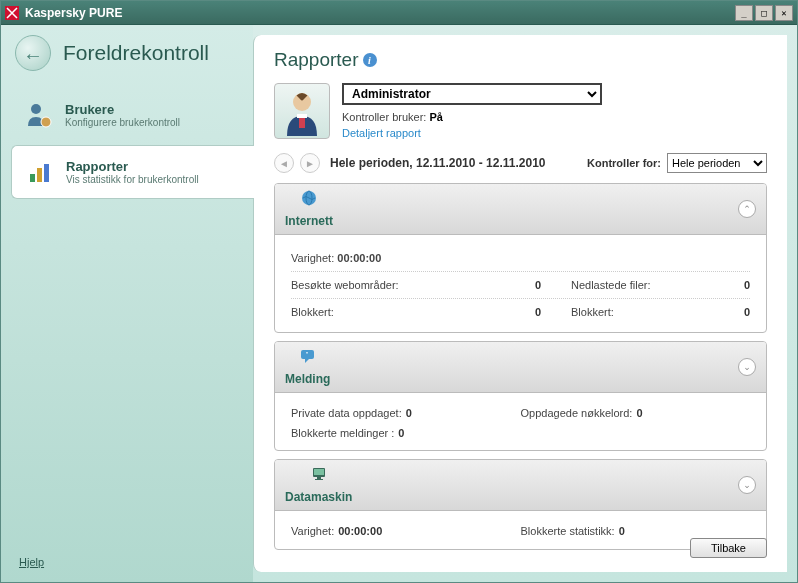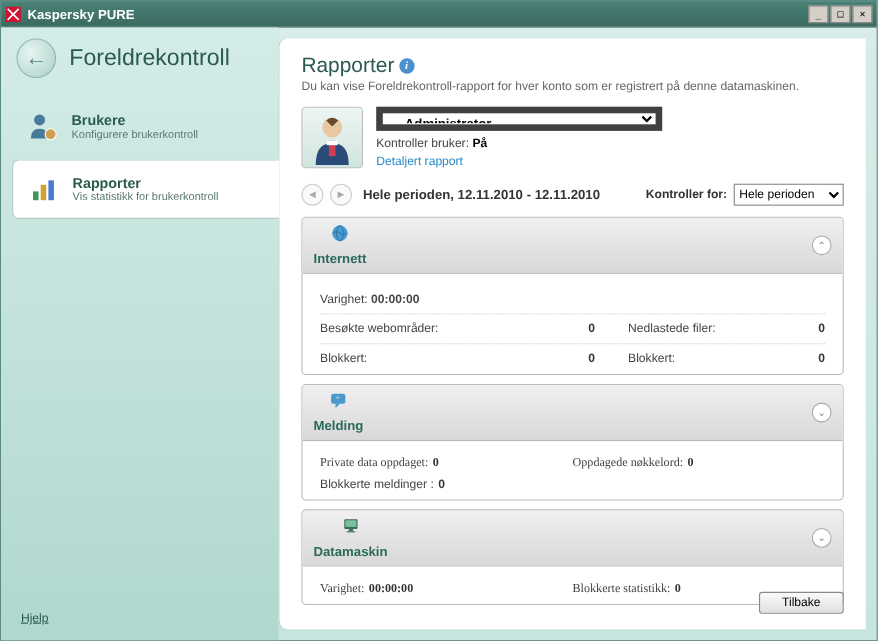--- a/index.html
+++ b/index.html
@@ -35,21 +35,21 @@
 
 .page-header { margin-bottom: 12px; }
 .page-title-row { display: flex; align-items: center; gap: 4px; }
 .page-title { font-size: 19px; color: #2a5a50; font-weight: normal; }
 .info-icon { width: 14px; height: 14px; border-radius: 50%; background: #4a90d0; color: #fff; display: flex; align-items: center; justify-content: center; font-size: 10px; font-style: italic; font-weight: bold; font-family: serif; }
 .page-desc { color: #666; font-size: 11px; margin-top: 2px; }
 
 .user-row { display: flex; gap: 12px; margin-bottom: 14px; }
 .avatar { width: 56px; height: 56px; border: 1px solid #bbb; border-radius: 4px; background: linear-gradient(to bottom, #eef5f3, #d0e5df); display: flex; align-items: center; justify-content: center; overflow: hidden; }
 .user-info { flex: 1; }
-.user-select { width: 260px; height: 22px; border: 6px solid #404040; font-size: 12px; font-weight: bold; padding: 1px 16px; background: #fff; }
+.user-select { width: 260px; height: 22px; border: 2px solid #404040; font-size: 12px; font-weight: bold; padding: 1px 4px; background: #fff; }
 .user-status { margin-top: 6px; font-size: 11px; color: #444; }
 .user-status b { color: #000; }
 .detail-link { color: #2a8aca; text-decoration: none; cursor: pointer; font-size: 11px; display: inline-block; margin-top: 4px; }
 
 .period-bar { display: flex; align-items: center; justify-content: space-between; margin-bottom: 10px; }
 .period-left { display: flex; align-items: center; gap: 6px; }
 .nav-circle { width: 20px; height: 20px; border-radius: 50%; border: 1px solid #ccc; background: #fafafa; display: flex; align-items: center; justify-content: center; font-size: 10px; color: #aaa; cursor: pointer; }
 .period-text { font-weight: bold; font-size: 12px; color: #333; margin-left: 4px; }
 .period-right { display: flex; align-items: center; gap: 6px; }
 .stat-label { font-weight: bold; font-size: 11px; color: #333; }
@@ -66,21 +66,21 @@
 .stat-row { display: flex; padding: 7px 0; }
 .stat-cell-l { width: 200px; color: #444; }
 .stat-cell-v { width: 50px; text-align: right; font-weight: bold; color: #333; }
 .stat-cell-l2 { width: 160px; color: #444; padding-left: 30px; }
 .stat-cell-v2 { flex: 1; text-align: right; font-weight: bold; color: #333; }
 .dotted { border-bottom: 1px dotted #ccc; }
 
 .inline-stat { display: flex; padding: 4px 0; }
 .inline-stat .lbl { color: #444; }
 .inline-stat .val { font-weight: bold; color: #333; margin-left: 4px; }
-.two-col { display: flex; font-family: Liberation Serif, serif; }
+.two-col { display: flex; }
 .two-col > div { flex: 1; }
 
 .footer { position: absolute; bottom: 14px; right: 20px; }
 .btn { padding: 3px 20px; background: linear-gradient(to bottom, #fafafa, #e0e0e0); border: 1px solid #888; border-radius: 3px; cursor: pointer; font-size: 11px; }
 </style>
 </head>
 <body>
 
 <div class="window">
   <div class="titlebar">
@@ -139,21 +139,20 @@
 
       <a class="help-link">Hjelp</a>
     </div>
 
     <div class="main">
       <div class="page-header">
         <div class="page-title-row">
           <span class="page-title">Rapporter</span>
           <span class="info-icon">i</span>
         </div>
-        <div class="page-desc">Du kan vise Foreldrekontroll-rapport for hver konto som er registrert på denne datamaskinen.</div>
       </div>
 
       <div class="user-row">
         <div class="avatar">
           <svg width="50" height="50" viewBox="0 0 50 50">
               <circle cx="25" cy="16" r="9" fill="#e8c8a0"></circle>
               <path d="M22 12 Q25 9 28 12" stroke="#6a4a2a" stroke-width="7" fill="none"></path>
               <path d="M10 50 Q10 30 25 30 Q40 30 40 50 Z" fill="#2a4a7a"></path>
               <rect x="22" y="28" width="6" height="14" fill="#d04050"></rect>
               <rect x="20" y="28" width="10" height="4" fill="#fff"></rect>

